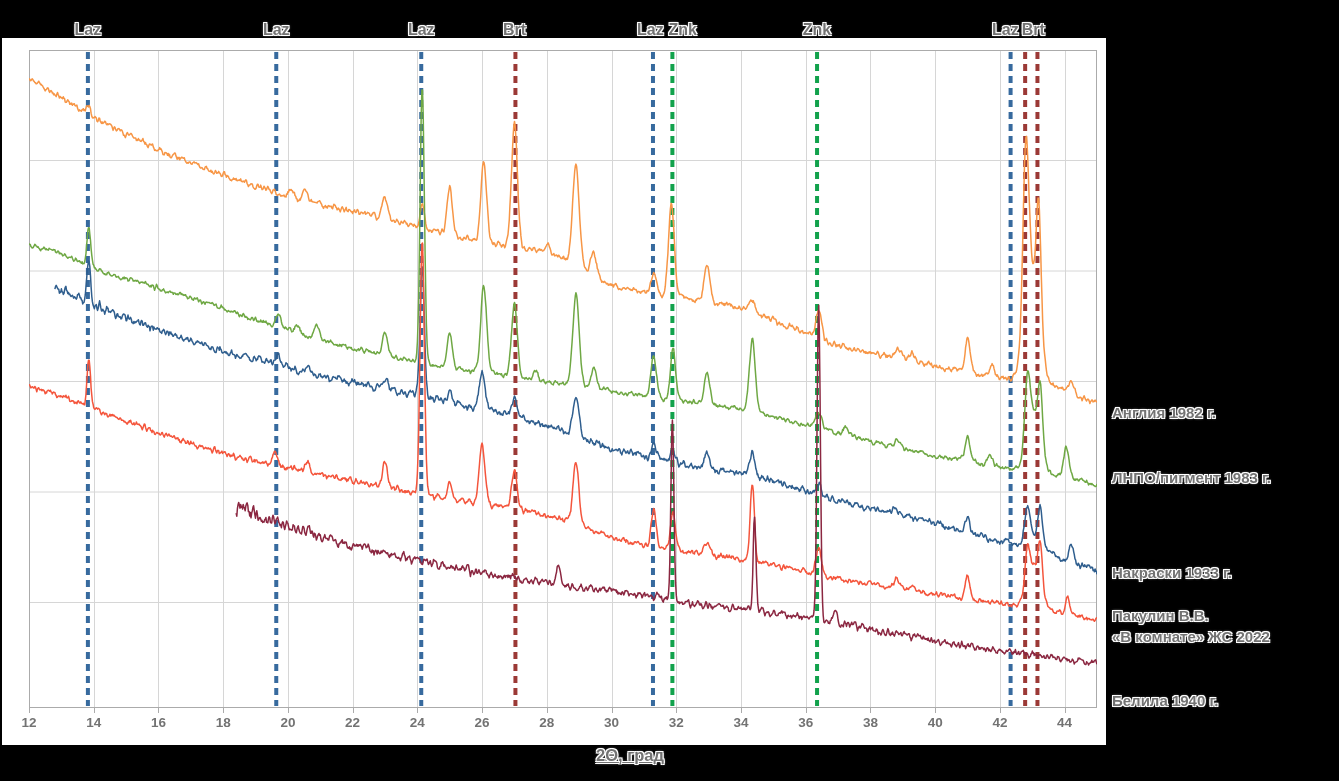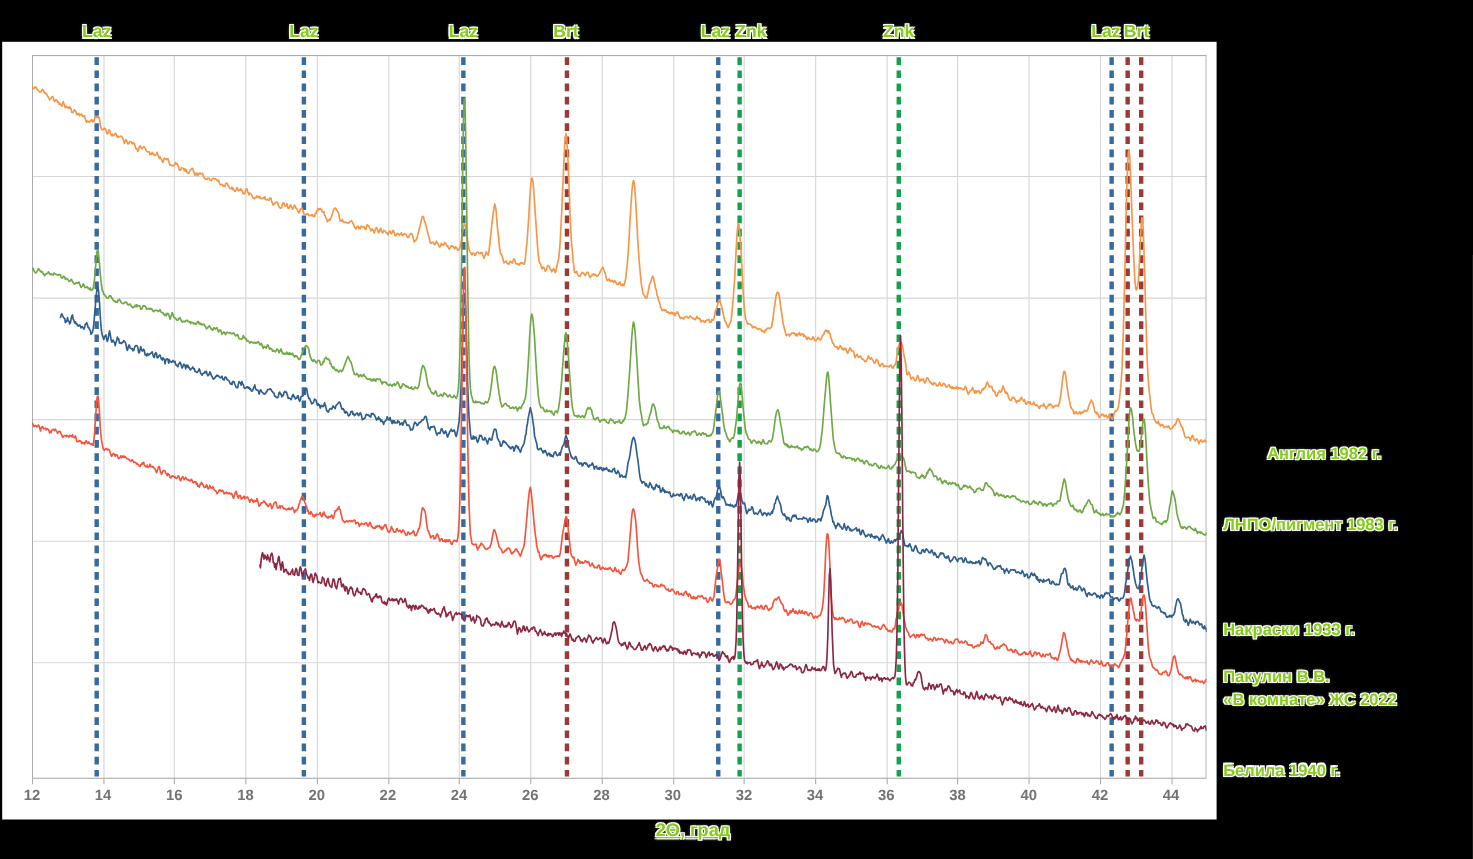--- a/index.html
+++ b/index.html
@@ -9,21 +9,21 @@
   }
   .panel{
     position:absolute;left:2px;top:38px;width:1104px;height:707px;background:#fff;
   }
   #plot{position:absolute;left:27px;top:12px;}
   .xtick{
     position:absolute;transform:translateX(-50%);
     font-size:13.5px;font-weight:bold;color:#737373;letter-spacing:0;
   }
   .otext{
-    color:#84cc16;font-weight:bold;
+    color:#737373;font-weight:bold;
     text-shadow:-1px -1px 0 #fff,1px -1px 0 #fff,-1px 1px 0 #fff,1px 1px 0 #fff,0 0 3px #fff;
   }
   .toplabel{
     position:absolute;top:21px;transform:translateX(-50%);
     font-size:16px;white-space:nowrap;
   }
   .serieslabel{
     position:absolute;left:1112px;font-size:15px;line-height:21px;white-space:nowrap;
   }
   .xlabel{
@@ -117,21 +117,21 @@
       <div class="toplabel otext" style="left: 276.258px;">Laz</div>
       <div class="toplabel otext" style="left: 421.247px;">Laz</div>
       <div class="toplabel otext" style="left: 514.455px;">Brt</div>
       <div class="toplabel otext" style="left: 650.382px;">Laz</div>
       <div class="toplabel otext" style="left: 682.745px;">Znk</div>
       <div class="toplabel otext" style="left: 817.055px;">Znk</div>
       <div class="toplabel otext" style="left: 1005.41px;">Laz</div>
       <div class="toplabel otext" style="left: 1033.24px;">Brt</div>
     </div>
   <div id="legend">
-      <div class="serieslabel otext" style="top: 402px; margin-left: 40px;">
+      <div class="serieslabel otext" style="top: 402px;">
         <div>Англия 1982 г.</div>
       </div>
       <div class="serieslabel otext" style="top: 467px;">
         <div>ЛНПО/пигмент 1983 г.</div>
       </div>
       <div class="serieslabel otext" style="top: 562px;">
         <div>Накраски 1933 г.</div>
       </div>
       <div class="serieslabel otext" style="top: 605px;">
         <div>Пакулин В.В.</div>

